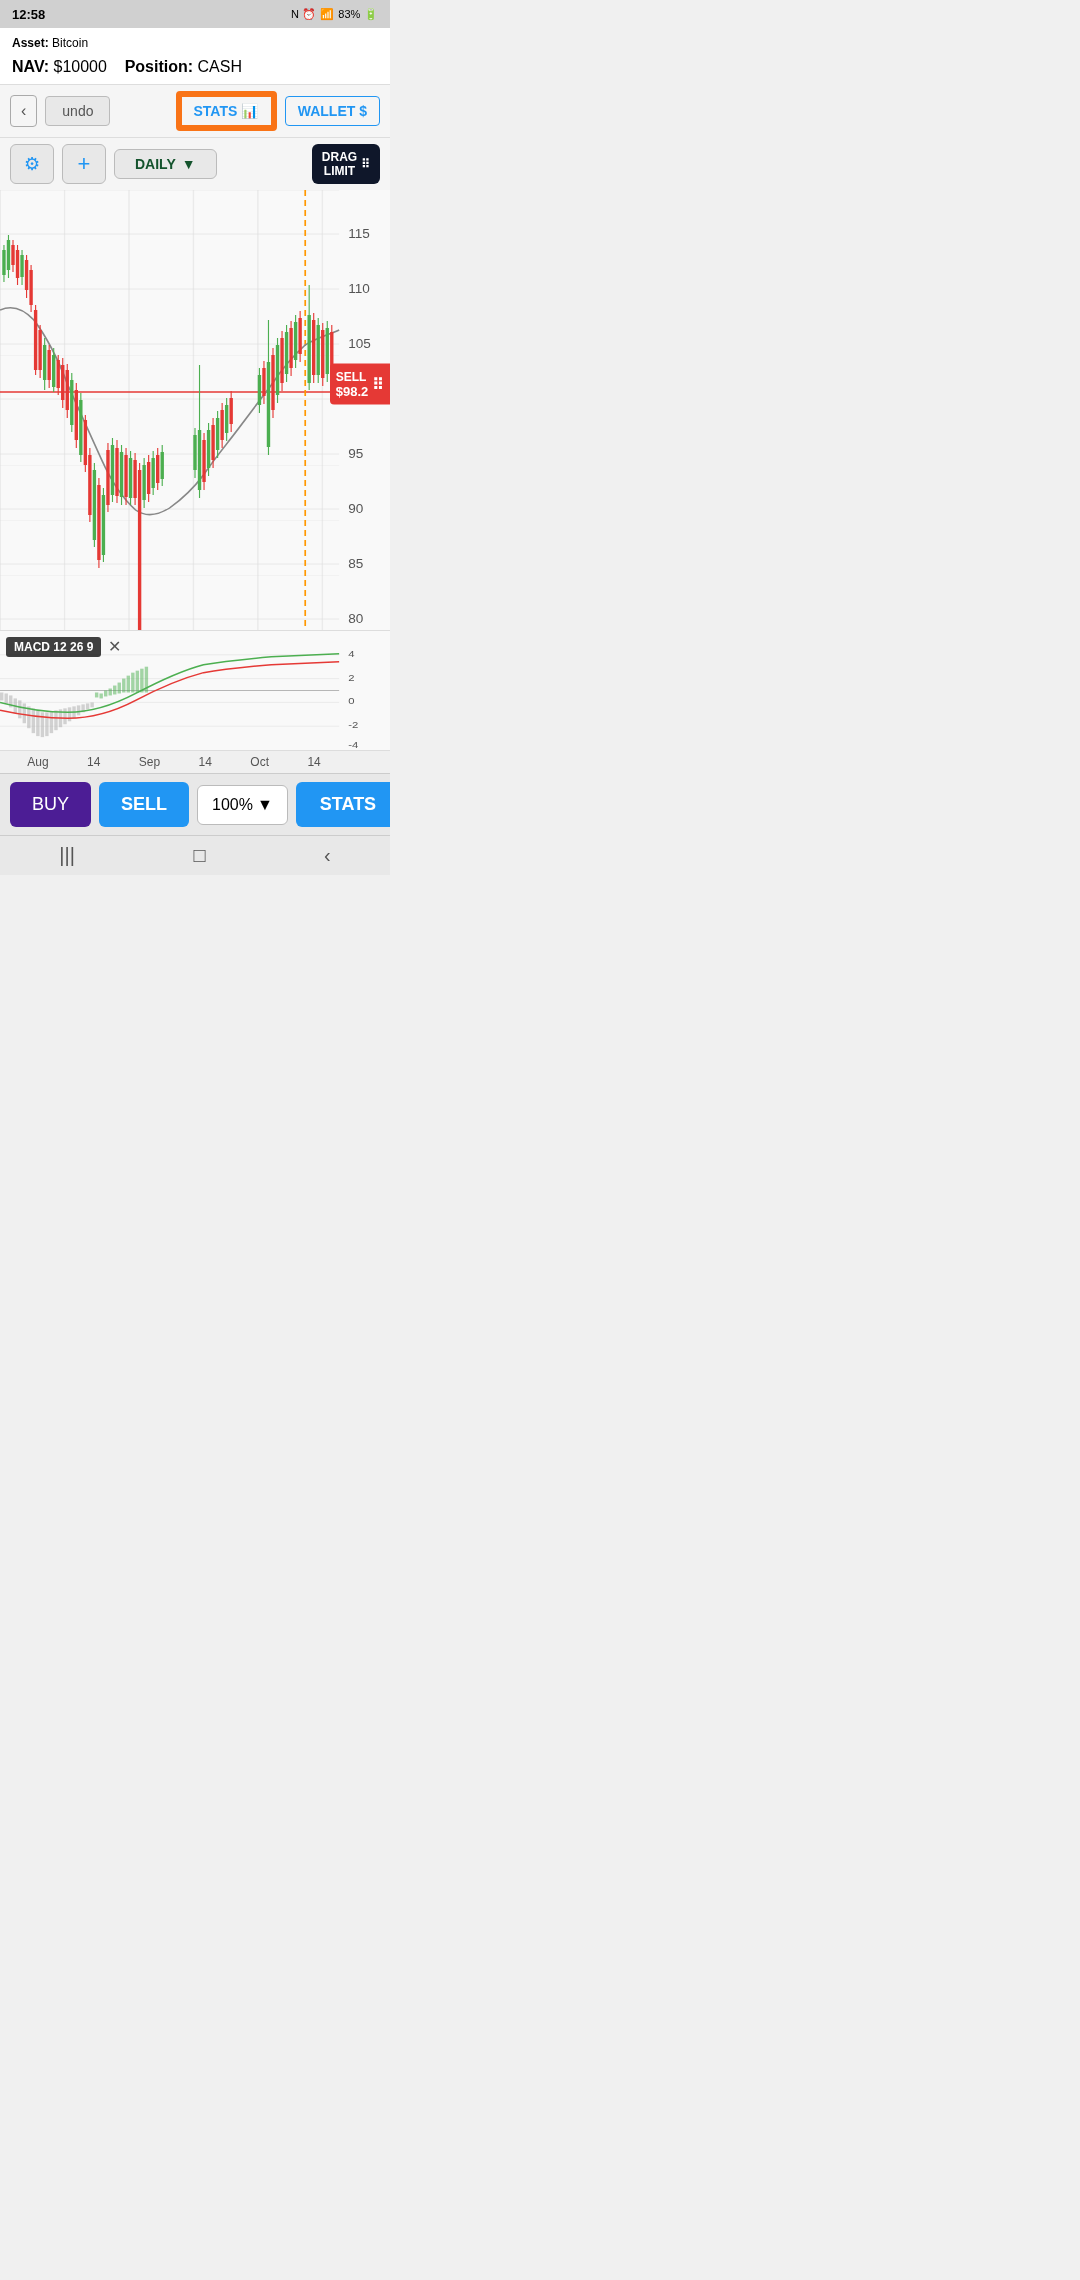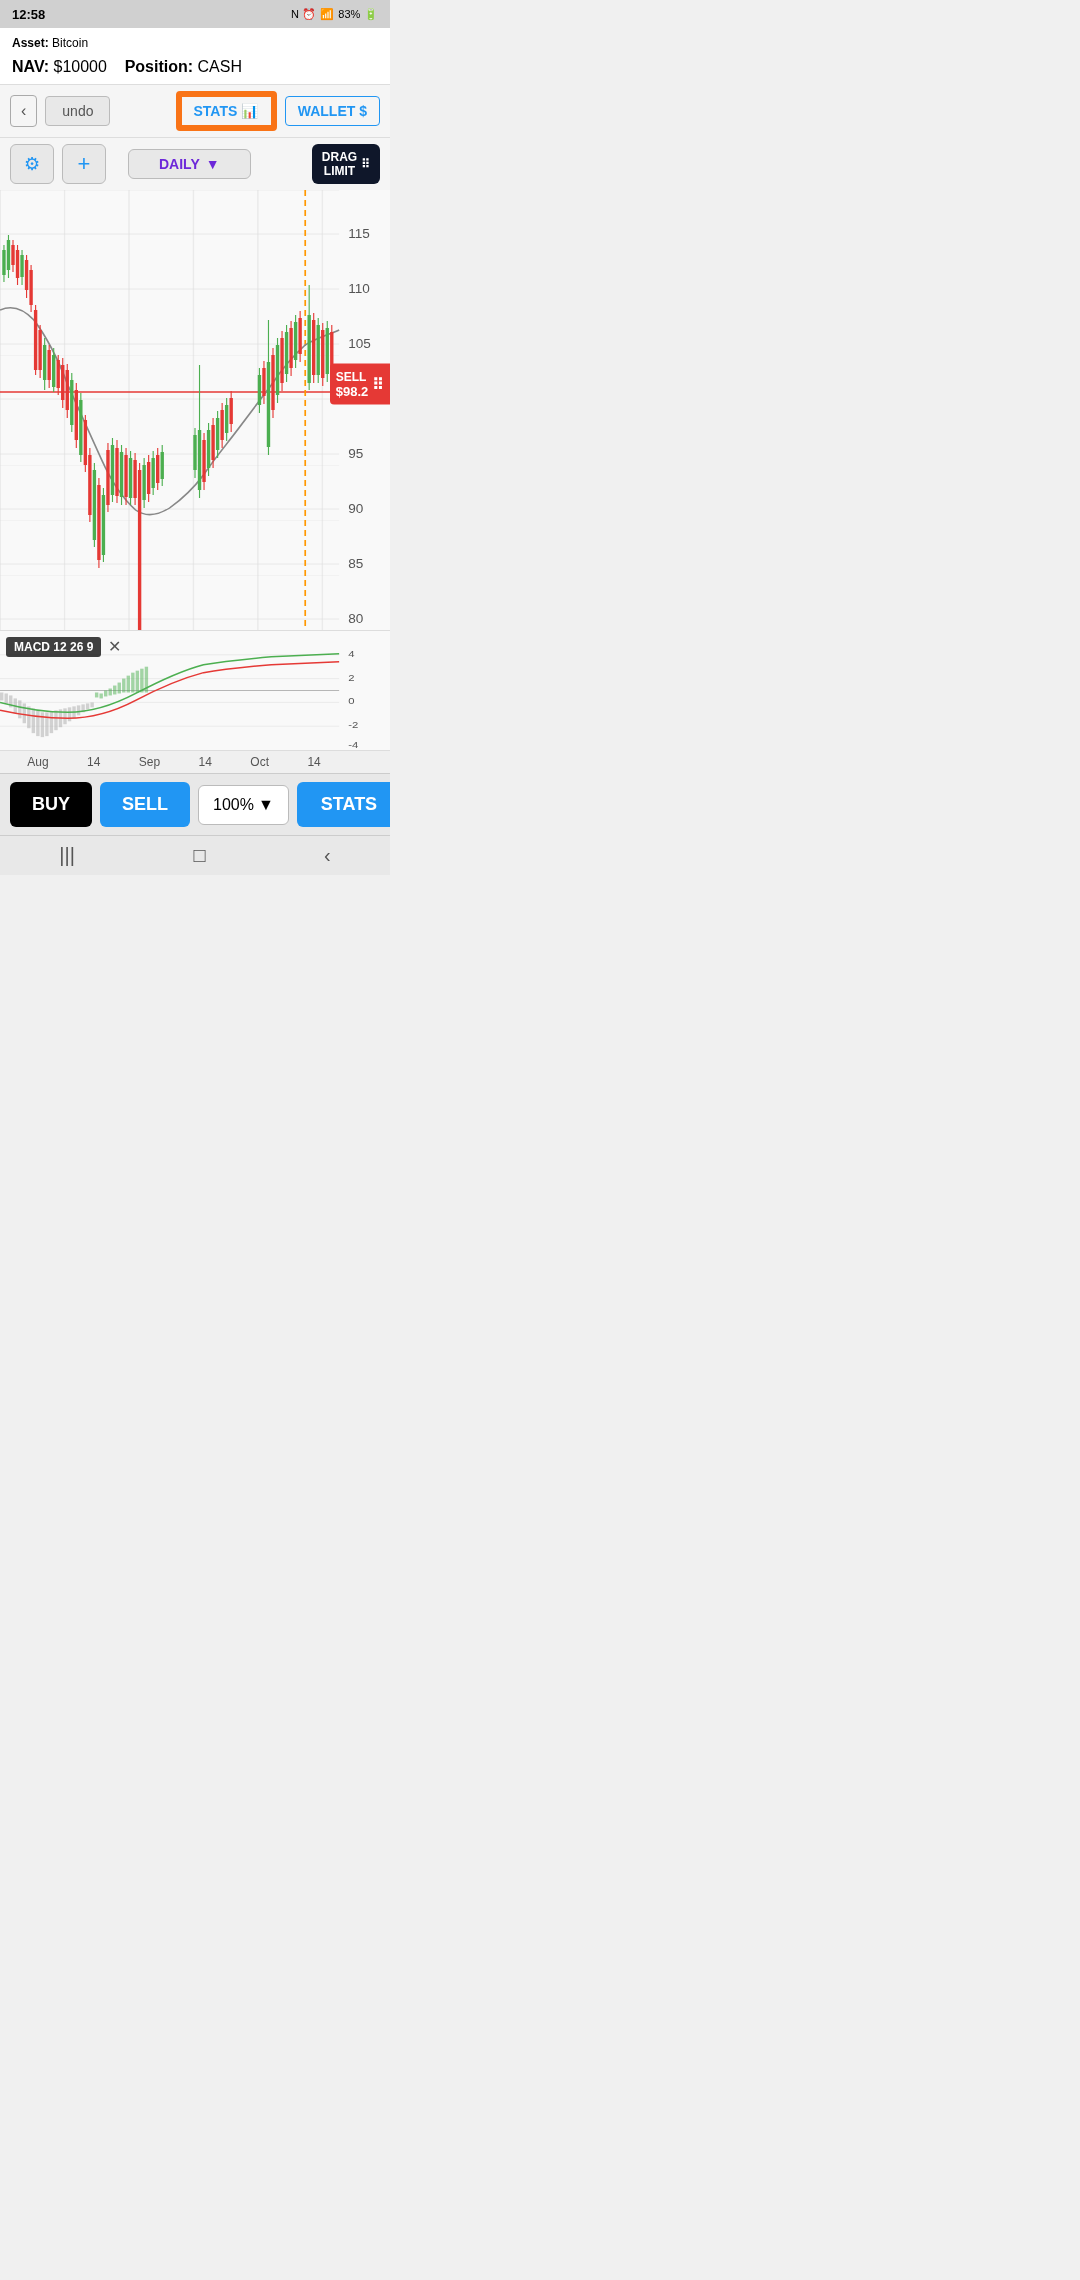--- a/index.html
+++ b/index.html
@@ -113,29 +113,28 @@
       align-items: center;
       justify-content: center;
       cursor: pointer;
       font-size: 22px;
       color: #2196F3;
     }
     .daily-btn {
       background: #e8e8e8;
       border: 1px solid #bbb;
       border-radius: 6px;
-      padding: 6px 30px;
+      padding: 6px 20px;
       display: flex;
       align-items: center;
       gap: 6px;
       cursor: pointer;
       font-size: 14px;
       font-weight: bold;
-      color: #6d28d9;
-      margin-left: 14px;
+      color: #14532d;
     }
     .drag-limit-btn {
       background: #0f172a;
       border: none;
       border-radius: 6px;
       padding: 6px 10px;
       cursor: pointer;
       color: #fff;
       font-size: 12px;
       font-weight: bold;
@@ -218,27 +217,27 @@
     }
     .bottom-bar {
       background: #e8e8e8;
       display: flex;
       align-items: center;
       padding: 8px 10px;
       gap: 8px;
       border-top: 1px solid #ccc;
     }
     .buy-btn {
-      background: #000000;
+      background: #4c1d95;
       color: #fff;
       border: none;
       border-radius: 6px;
       padding: 12px 22px;
       font-size: 18px;
-      font-weight: bold;
+      font-weight: normal;
       cursor: pointer;
     }
     .sell-action-btn {
       background: #2196F3;
       color: #fff;
       border: none;
       border-radius: 6px;
       padding: 12px 22px;
       font-size: 18px;
       font-weight: bold;

